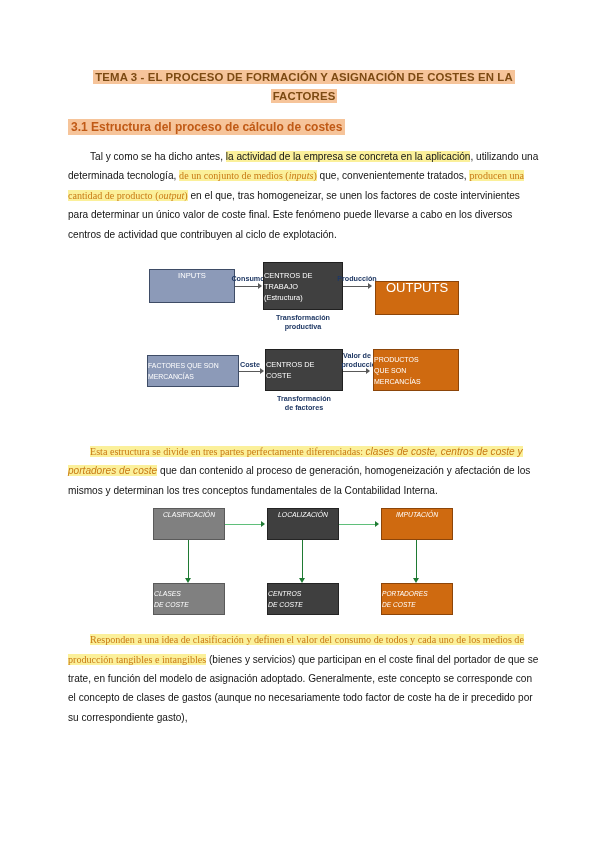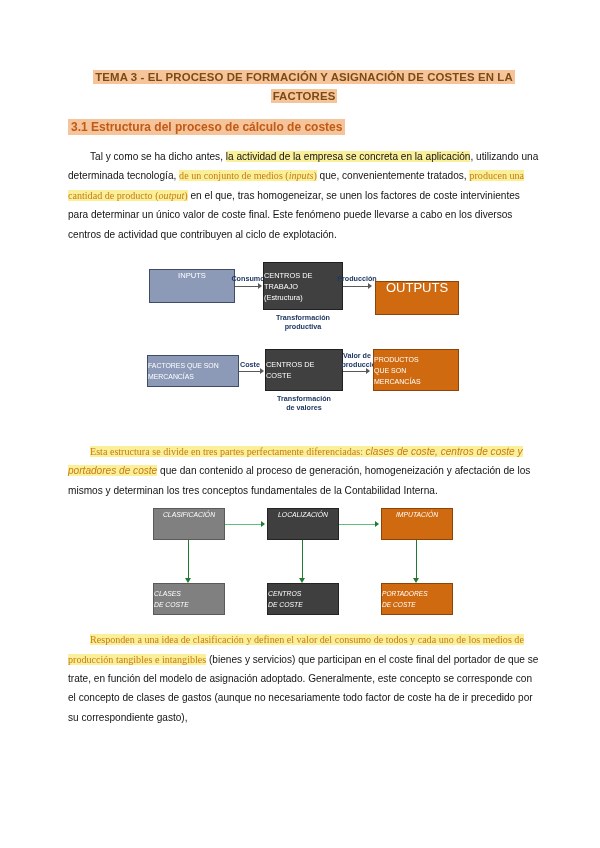--- a/index.html
+++ b/index.html
@@ -211,21 +211,21 @@
     </div>
 
     <div class="box orange" style="left:234px;top:9px;width:86px;height:42px;font-size:7px;flex-direction:column;">
       <span>PRODUCTOS</span>
       <span>QUE SON</span>
       <span>MERCANCÍAS</span>
     </div>
 
     <div class="lbl-blue" style="left:126px;top:54px;width:78px;">
       <span>Transformación</span><br>
-      <span>de valores</span>
+      <span>de factores</span>
     </div>
   </div>
 
   <p class="body" style="margin-top:14px;">
     <span class="indent"></span><span class="hl-y-o">Esta estructura se divide en tres partes perfectamente diferenciadas: </span><span class="hl-y orange-ital">clases de coste, centros de coste y portadores de coste</span><span> que dan contenido al proceso de generación, homogeneización y afectación de los mismos y determinan los tres conceptos fundamentales de la Contabilidad Interna.</span>
   </p>
 
   <div class="diagram" style="width:330px;height:112px;margin-top:8px;">
 
     <div class="box grey" style="left:14px;top:0px;width:72px;height:32px;font-size:6.8px;font-style:italic;">

